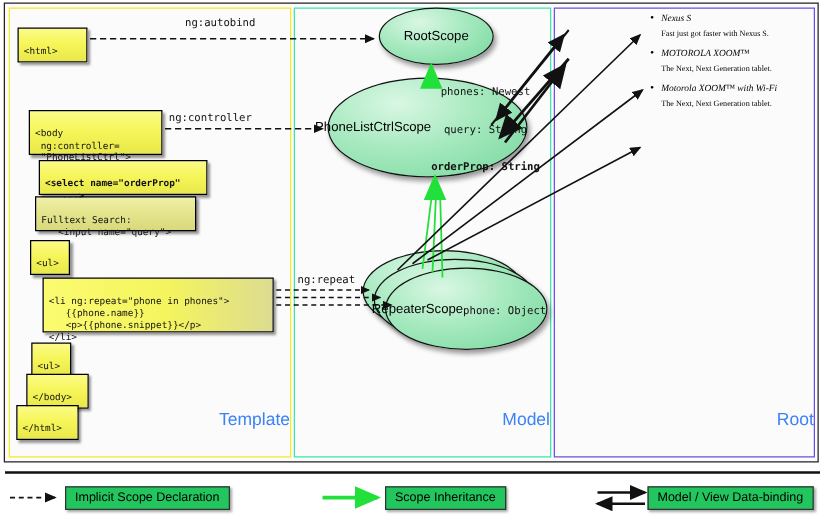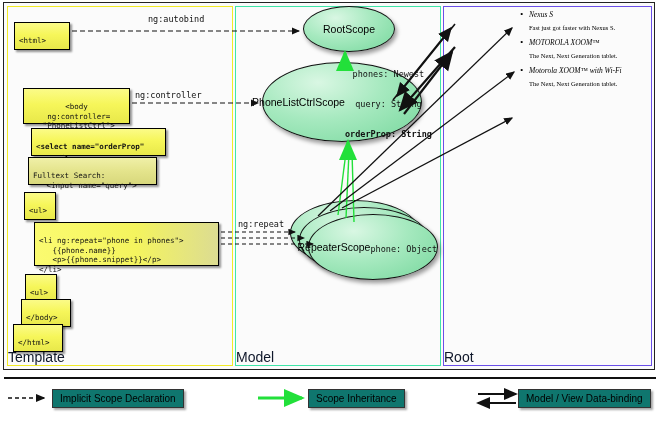--- a/index.html
+++ b/index.html
@@ -35,26 +35,26 @@
     position: absolute;
     box-sizing: border-box;
     background: transparent;
   }
   .panel-template { left: 7px;   top: 6px;  width: 226px; height: 360px; border: 1.5px solid #f2eb25; }
   .panel-model    { left: 235px; top: 6px;  width: 206px; height: 360px; border: 1.5px solid #3fe6a8; }
   .panel-view     { left: 443px; top: 6px;  width: 209px; height: 360px; border: 1.5px solid #6a4fe8; }
 
   .panel-label {
     position: absolute;
-    bottom: 0;
+    bottom: 22px;
     left: 0;
     width: 100%;
-    text-align: left;
+    text-align: right;
     font-size: 14px;
-    color: #0f172a;
+    color: #3b82f6;
     font-family: "Liberation Sans", sans-serif;
   }
 
   
   .code-box {
     position: absolute;
     box-sizing: border-box;
     border: 1px solid #000;
     background: linear-gradient(to bottom, #fbfb88 0%, #f6f65a 45%, #e8e84a 100%);
     box-shadow: 2px 2px 2px rgba(0,0,0,0.42);
@@ -205,21 +205,21 @@
     position: absolute;
     left: 4px;
     top: 377px;
     width: 652px;
     height: 0;
     border-top: 2px solid #111;
   }
   .legend-box {
     position: absolute;
     border: 1px solid #333;
-    background: #0f766e;
+    background: #22c55e;
     box-shadow: 1.5px 1.5px 2px rgba(0,0,0,0.35);
     font-family: "Liberation Sans", sans-serif;
     font-size: 10px;
     color: #000;
     padding: 2px 7px;
     box-sizing: border-box;
     line-height: 13px;
     white-space: nowrap;
   }
 </style>
@@ -235,21 +235,21 @@
   </div>
   <div class="panel panel-model">
     <div class="panel-label">Model</div>
   </div>
   <div class="panel panel-view">
     <div class="panel-label">Root</div>
   </div>
 
   <div class="code-box" style="left:14px; top:22px; width:56px; height:17px;">&lt;html&gt;</div>
 
-  <div class="code-box" style="left:23px; top:88px; width:107px; height:36px;text-align:center;">&lt;body
+  <div class="code-box" style="left:23px; top:88px; width:107px; height:36px;">&lt;body
  ng:controller=
  "PhoneListCtrl"&gt;</div>
 
   <div class="code-box bold" style="left:31px; top:128px; width:135px; height:23px;">&lt;select name="orderProp"
    ...&gt;</div>
 
   <div class="code-box dim" style="left:28px; top:157px; width:129px; height:24px;">Fulltext Search:
    &lt;input name="query"&gt;</div>
 
   <div class="code-box" style="left:24px; top:192px; width:32px; height:15px;">&lt;ul&gt;</div>

